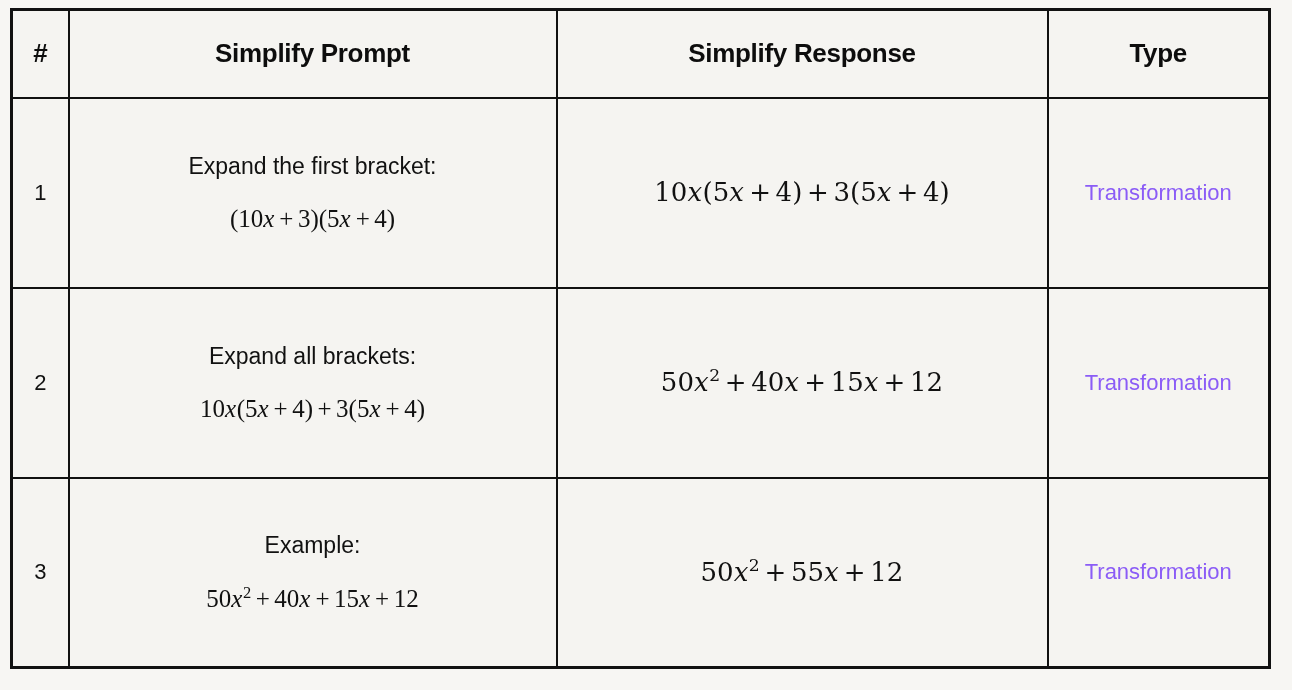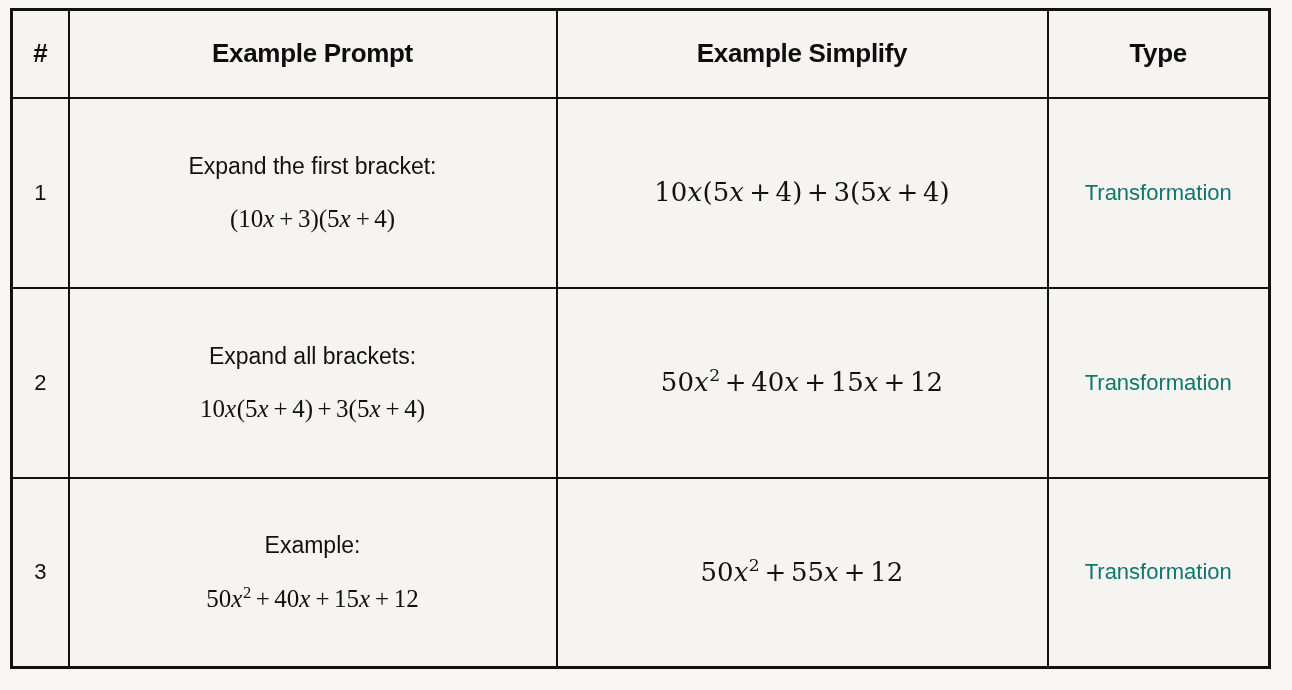--- a/index.html
+++ b/index.html
@@ -61,21 +61,21 @@
   thead th.th-hash { font-size: 27px; }
 
   .rownum {
     font-size: 22px;
     font-weight: normal;
     color: #111111;
   }
 
   .type-text {
     font-size: 22px;
-    color: #0f766e;
+    color: #8b5cf6;
     white-space: nowrap;
   }
 
   .cell-stack {
     display: flex;
     flex-direction: column;
     align-items: center;
     justify-content: center;
     gap: 26px;
   }
@@ -120,22 +120,22 @@
   <table class="exemplar-table">
     <colgroup>
       <col class="c-num">
       <col class="c-prompt">
       <col class="c-resp">
       <col class="c-type">
     </colgroup>
     <thead>
       <tr>
         <th class="th-hash">#</th>
-        <th>Example Prompt</th>
-        <th>Example Simplify</th>
+        <th>Simplify Prompt</th>
+        <th>Simplify Response</th>
         <th>Type</th>
       </tr>
     </thead>
     <tbody>
 
       <tr>
         <td>
           <span class="rownum">1</span>
         </td>
         <td class="prompt-cell">

